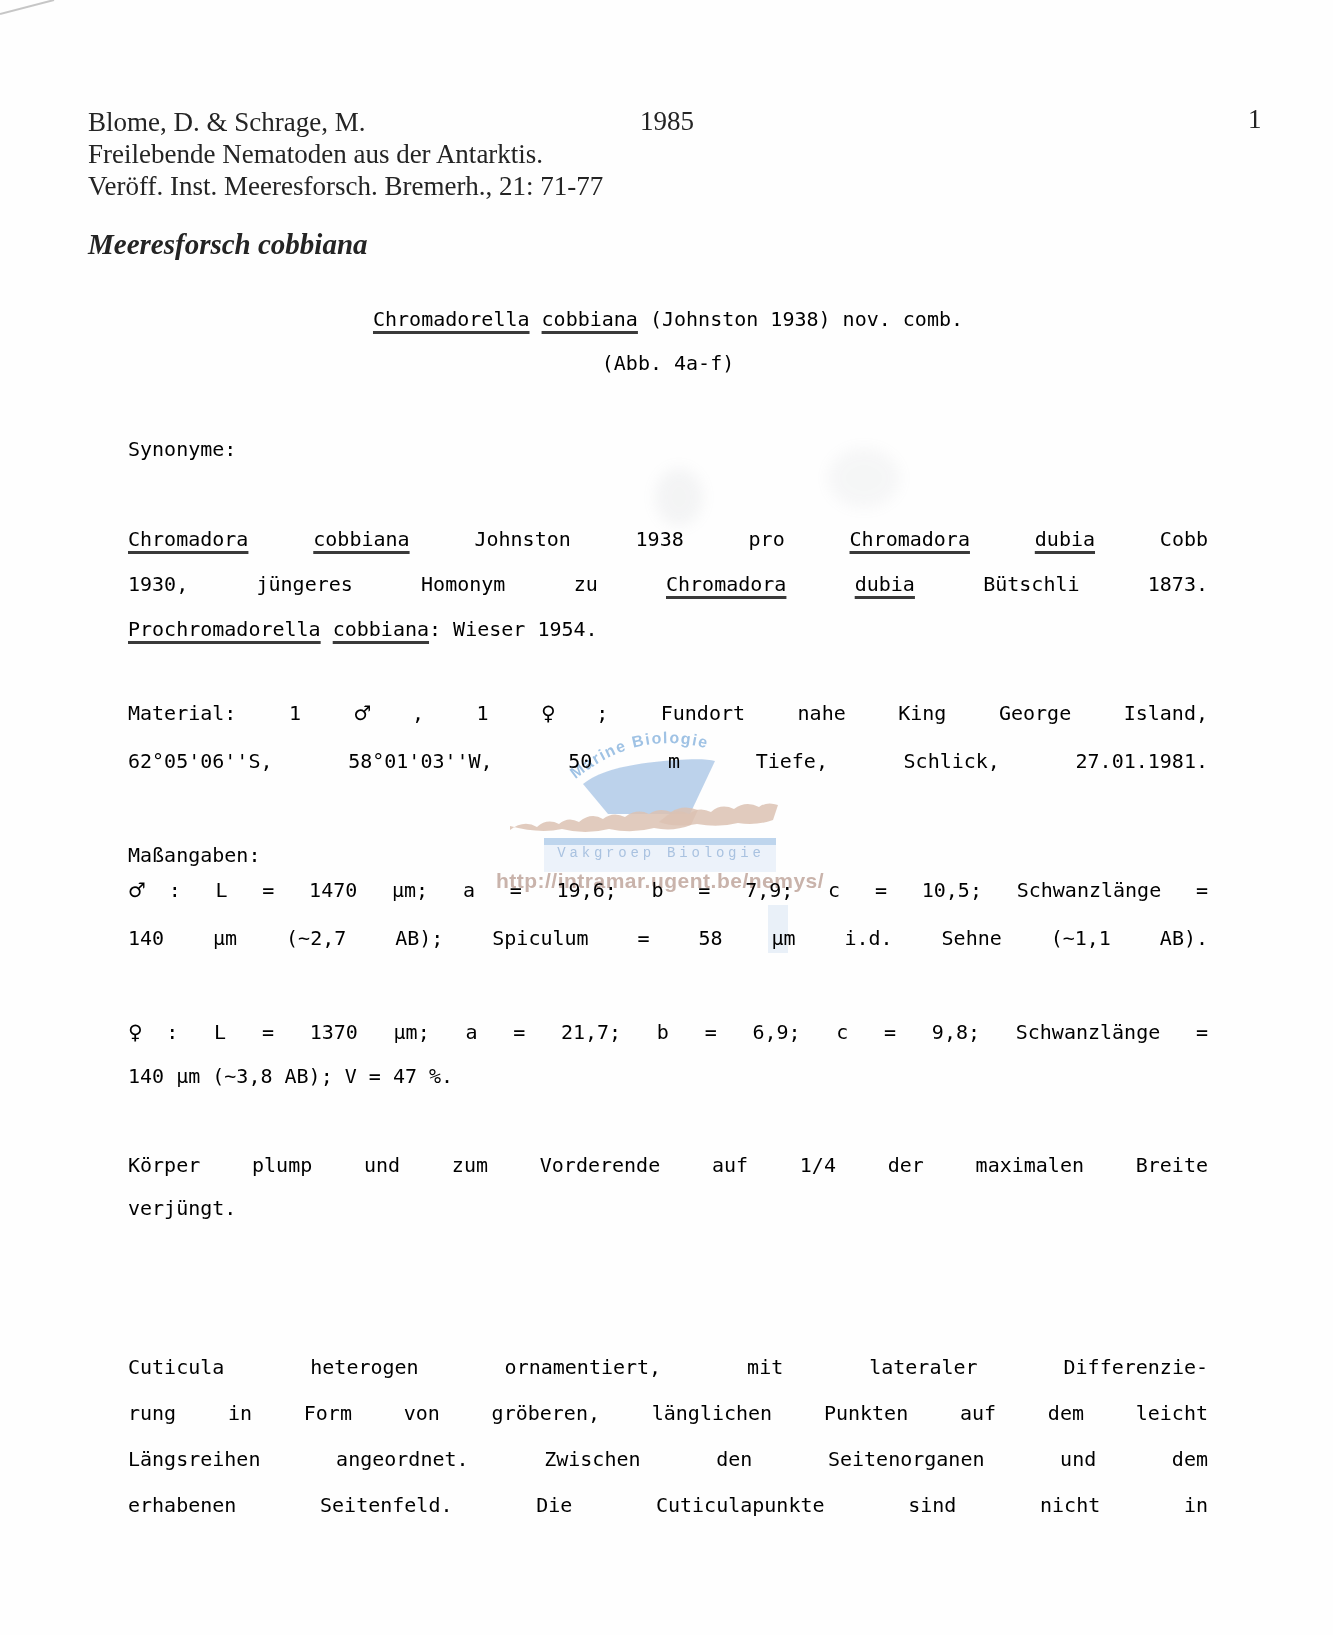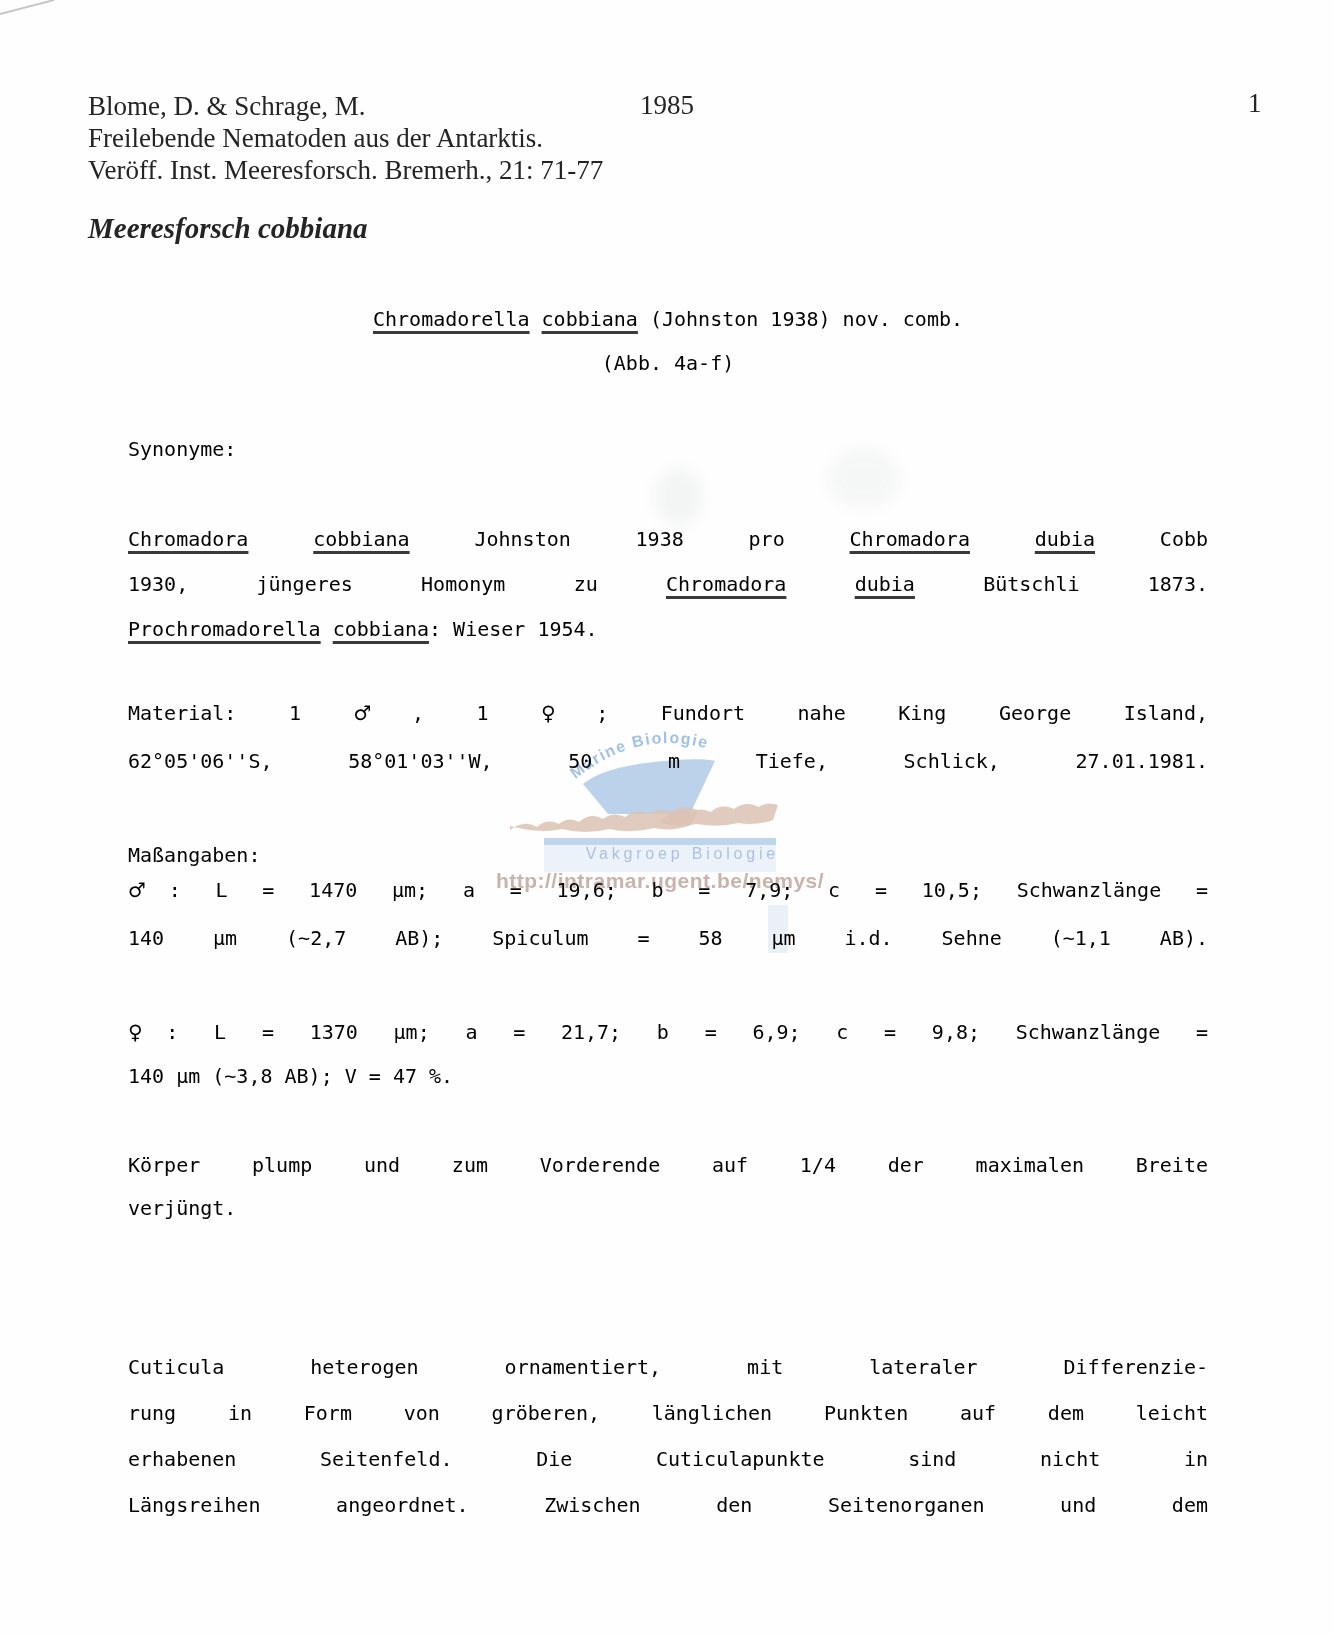--- a/index.html
+++ b/index.html
@@ -3,21 +3,21 @@
 <meta charset="utf-8">
 <style>
   html,body { margin:0; padding:0; background:#ffffff; }
   #page {
     position:relative; width:1333px; height:1635px;
     background:#fefefe; overflow:hidden;
     font-family:"DejaVu Sans Mono", monospace;
     color:#2d2d2d;
   }
   
-  .serif { font-family:"Liberation Serif", serif; color:#242424; }
+  .serif { font-family:"Liberation Serif", serif; color:#242424;margin-top:16px; }
   #header-left { position:absolute; left:88px; top:90px; font-size:27px; line-height:32px; white-space:nowrap; }
   #header-year { position:absolute; left:640px; top:90px; font-size:27px; }
   #page-num   { position:absolute; left:1248px; top:88px; font-size:27px; }
   #species-heading {
     position:absolute; left:88px; top:212px;
     font-size:29px; font-weight:bold; font-style:italic; white-space:nowrap;
   }
   
   .mono-block {
     position:absolute; left:128px; width:1080px;
@@ -34,22 +34,22 @@
   #syn-block     { top:517px; line-height:45px; }
   #material-block{ top:689px; line-height:48px; }
   #mass-label    { top:832px; line-height:46px; }
   #male-block    { top:866px; line-height:48px; }
   #female-block  { top:1010px; line-height:44px; }
   #koerper-block { top:1144px; line-height:43px; }
   #cuticula-block{ top:1344px; line-height:46px; }
   
   #watermark-svg { position:absolute; left:450px; top:690px; width:420px; height:290px; z-index:0; }
   #wm-group-label {
-    position:absolute; left:543px; top:845px; width:236px; text-align:right;
-    font-family:Liberation Sans, sans-serif; font-size:16px; letter-spacing:3.8px;
+    position:absolute; left:543px; top:845px; width:236px; text-align:center;
+    font-family:Liberation Mono, monospace; font-size:14px; letter-spacing:3.8px;
     color:#a9c2e0; z-index:0; white-space:nowrap;
   }
   #wm-url {
     position:absolute; left:470px; top:869px; width:380px; text-align:center;
     font-family:"Liberation Sans", sans-serif; font-size:21px; font-weight:bold;
     letter-spacing:0.5px; color:#c9b3ab; z-index:0; white-space:nowrap;
   }
   .mono-block, #header-left, #header-year, #page-num, #species-heading { z-index:2; }
   
   #corner-line { position:absolute; left:0; top:0; width:60px; height:20px; z-index:1; }
@@ -128,17 +128,17 @@
   </div>
 
   <div id="koerper-block" class="mono-block">
     <div class="line flush"><span>Körper plump und zum Vorderende auf 1/4 der maximalen Breite</span></div>
     <div class="line leftline"><span>verjüngt.</span></div>
   </div>
 
   <div id="cuticula-block" class="mono-block">
     <div class="line flush"><span>Cuticula heterogen ornamentiert, mit lateraler Differenzie-</span></div>
     <div class="line flush"><span>rung in Form von gröberen, länglichen Punkten auf dem leicht</span></div>
+    <div class="line flush"><span>Längsreihen angeordnet. Zwischen den Seitenorganen und dem</span></div>
     <div class="line flush"><span>erhabenen Seitenfeld. Die Cuticulapunkte sind nicht in</span></div>
-    <div class="line flush"><span>Längsreihen angeordnet. Zwischen den Seitenorganen und dem</span></div>
   </div>
 
 </div>
 
 </body></html>

